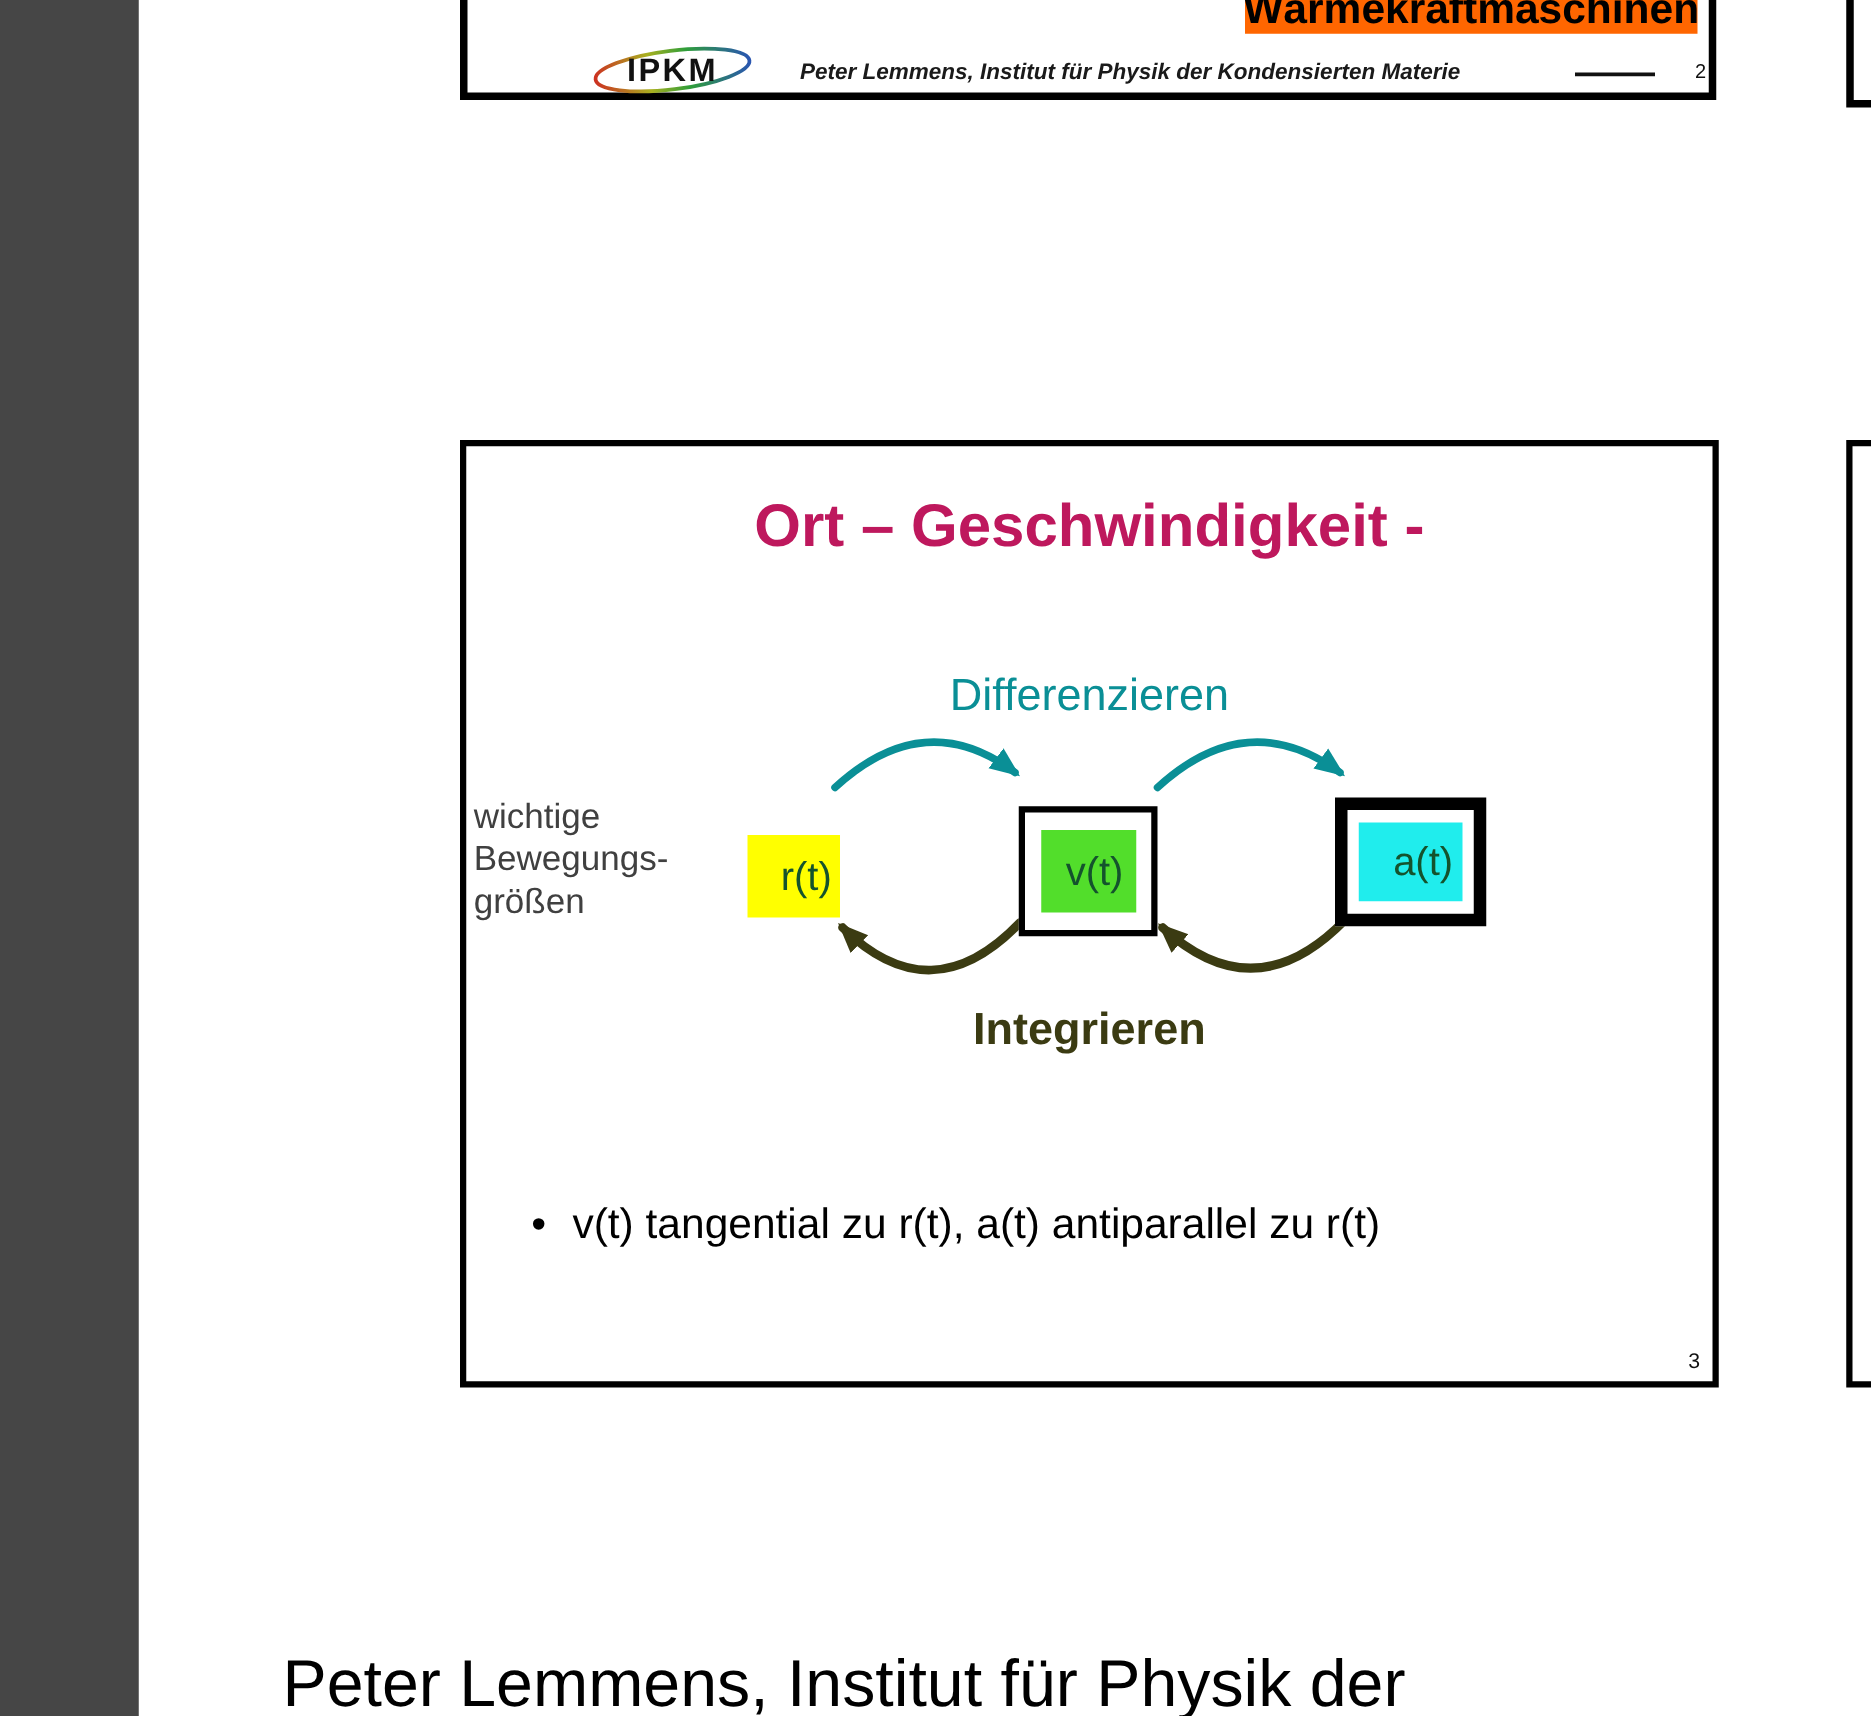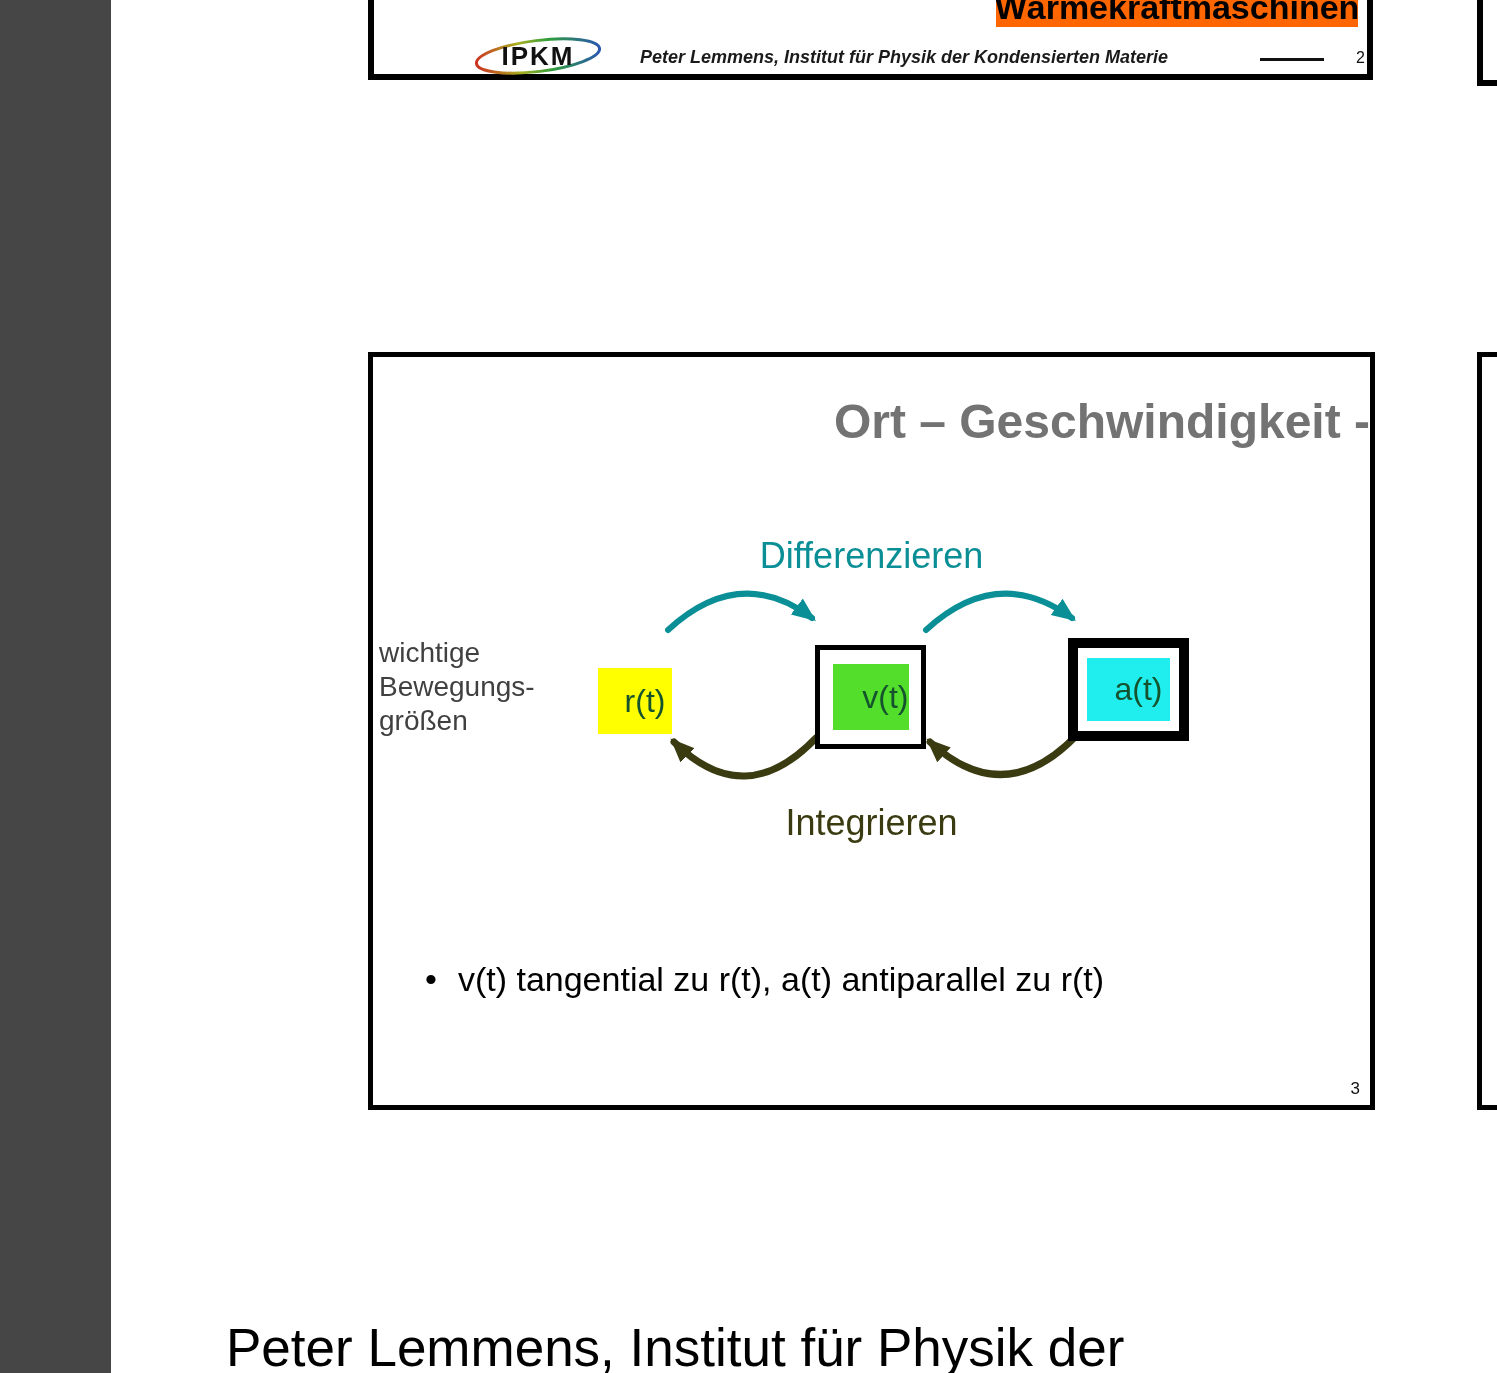--- a/index.html
+++ b/index.html
@@ -52,52 +52,52 @@
     background: #fff; border: 5px solid #000; box-sizing: border-box;
   }
 
   
   #main-slide {
     left: 368px; top: 352px; width: 1007px; height: 758px;
     background: #fff; border: 5px solid #000; box-sizing: border-box;
   }
   #slide-title {
     left: 0; right: 0; top: 30px;
-    text-align: right;
+    text-align: center;
     font-size: 48px; font-weight: bold; line-height: 70px;
-    color: #737373;
+    color: #be185d;
   }
   #arrows-svg { left: 0; top: 0; width: 997px; height: 748px; }
   #diff-label {
     left: 0; right: 0; top: 179px; text-align: center;
     font-size: 36px; font-weight: normal; color: #0A8F96; line-height: 40px;
   }
   #int-label {
     left: 0; right: 0; top: 446px; text-align: center;
-    font-size: 36px; font-weight: normal; color: #3B3B12; line-height: 40px;
+    font-size: 36px; font-weight: bold; color: #3B3B12; line-height: 40px;
   }
   #side-label {
     left: 6px; top: 279px;
     font-size: 28px; line-height: 34px; color: #404040;
     white-space: pre-line;
   }
   .qty-box-label { font-size: 32px; color: #14532d; margin-left: 20px; }
   #box-r {
     left: 225px; top: 311px; width: 74px; height: 66px;
     background: #FFFF00;
     display: flex; align-items: center; justify-content: center;
   }
   #box-v {
     left: 442px; top: 288px; width: 111px; height: 104px;
     border: 5px solid #000; box-sizing: border-box; background: #fff;
     display: flex; align-items: center; justify-content: center;
   }
   #box-v-inner {
     width: 76px; height: 66px; background: #52DE2B;
-    display: flex; align-items: center; justify-content: flex-end;
+    display: flex; align-items: center; justify-content: flex-start;
   }
   #box-a {
     left: 695px; top: 281px; width: 121px; height: 103px;
     border: 10px solid #000; box-sizing: border-box; background: #fff;
     display: flex; align-items: center; justify-content: center;
   }
   #box-a-inner {
     width: 83px; height: 63px; background: #20EDED;
     display: flex; align-items: center; justify-content: center;
   }

